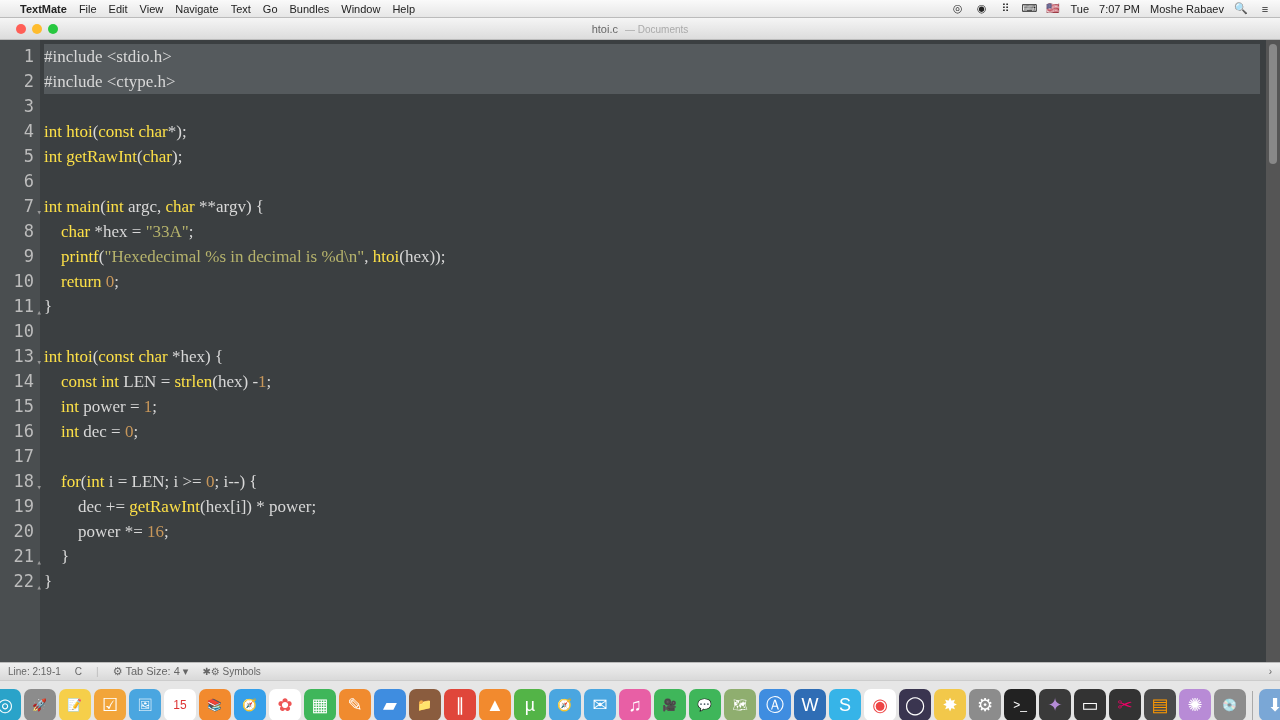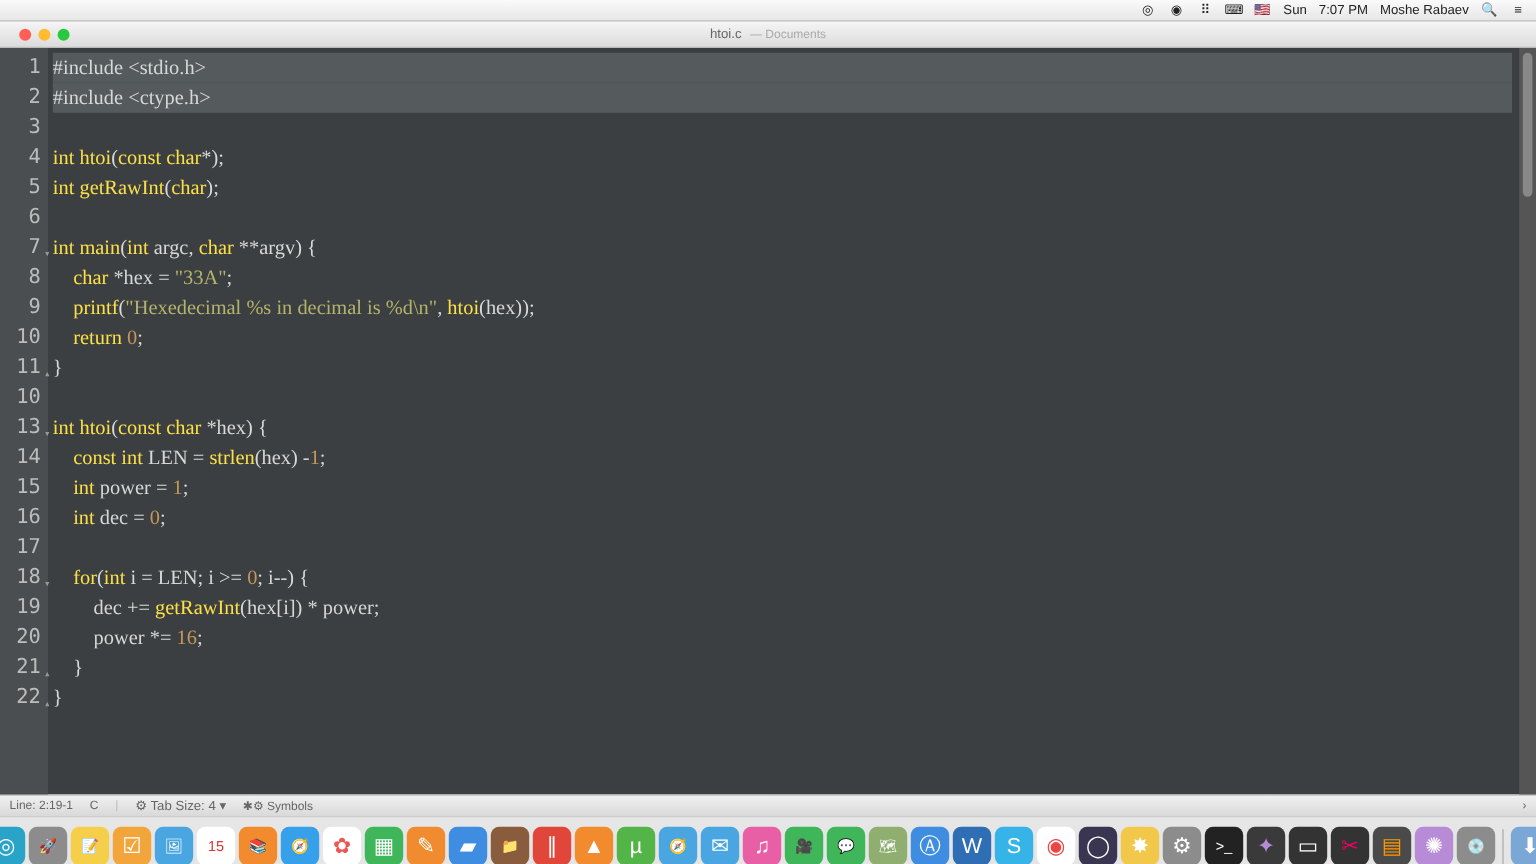--- a/index.html
+++ b/index.html
@@ -32,27 +32,40 @@
   .dock-wrap{ height:43px; display:flex; justify-content:center; align-items:flex-end; background:linear-gradient(rgba(0,0,0,0) 0%, rgba(0,0,0,0.05) 100%);}
   .dock .dicon { width:32px; height:32px; border-radius:7px; font-size:18px; display:flex; align-items:center; justify-content:center; color:#fff;}
   .dock .divider{ width:1px; height:30px; background:#aaa; margin:0 3px;}
   .scrollbar-v{ width:14px; background:#555; display:flex; align-items:flex-start; justify-content:center;}
   .scrollbar-v .thumb{ width:8px; height:120px; background:#888; border-radius:4px; margin-top:4px;}
 </style>
 </head>
 <body>
 
 <div class="menubar">
+  <div class="left">
+    <span></span>
+    <span class="appname">TextMate</span>
+    <span>File</span>
+    <span>Edit</span>
+    <span>View</span>
+    <span>Navigate</span>
+    <span>Text</span>
+    <span>Go</span>
+    <span>Bundles</span>
+    <span>Window</span>
+    <span>Help</span>
+  </div>
   <div class="right">
     <span class="icon">◎</span>
     <span class="icon">◉</span>
     <span class="icon">⠿</span>
     <span class="icon">⌨</span>
     <span class="icon">🇺🇸</span>
-    <span>Sun</span>
+    <span>Tue</span>
     <span>7:07 PM</span>
     <span>Moshe Rabaev</span>
     <span class="icon">🔍</span>
     <span class="icon">≡</span>
   </div>
 </div>
 
 <div class="titlebar" style="position:relative;">
   <div class="traffic">
     <div class="dot red"></div>

